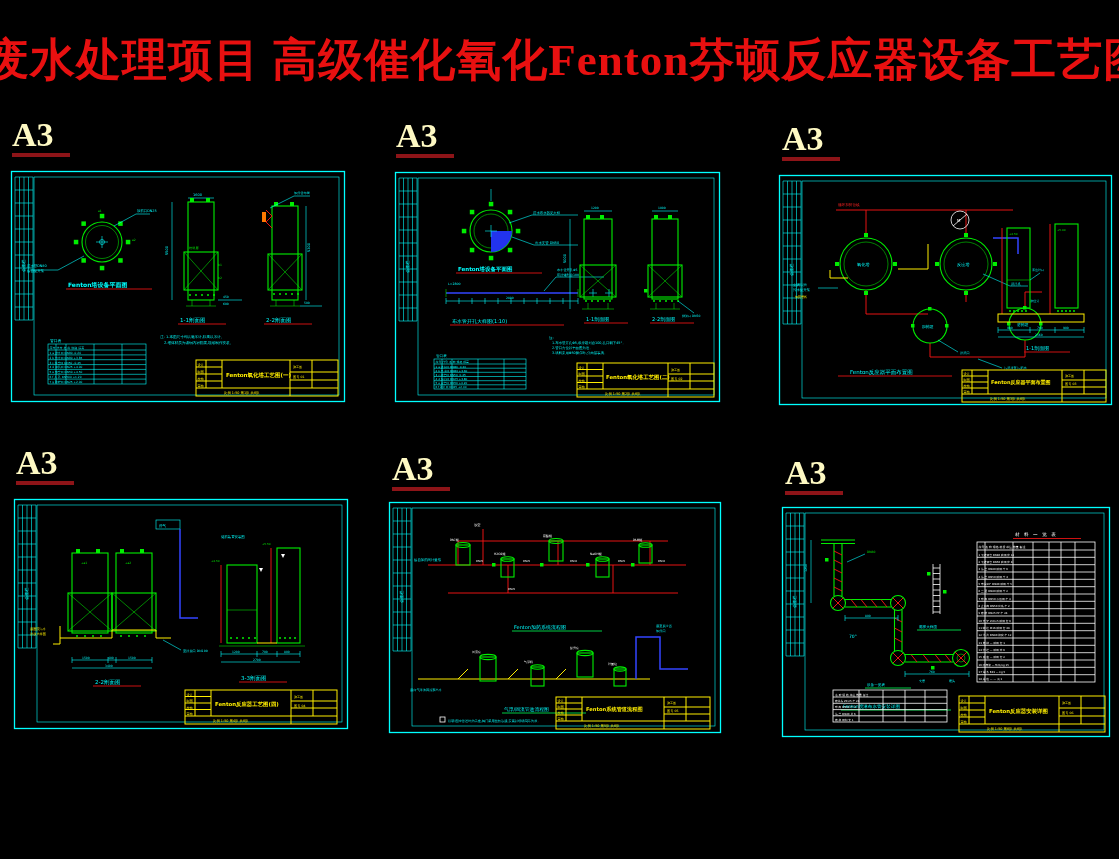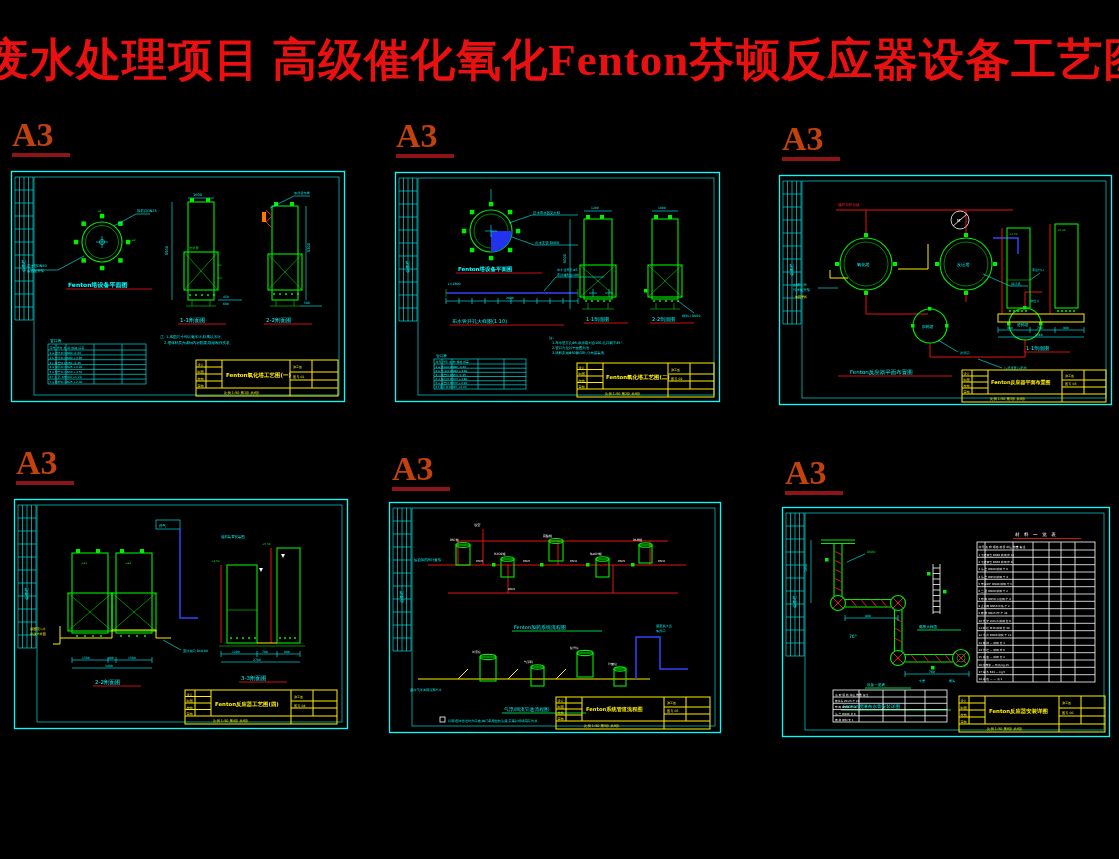--- a/index.html
+++ b/index.html
@@ -1,21 +1,21 @@
 <!DOCTYPE html>
 <html><head>
 <meta charset="utf-8">
 <style>
   html,body{margin:0;padding:0;background:#000;}
   #stage{position:relative;width:1119px;height:859px;background:#000;overflow:hidden;
          font-family:"DejaVu Sans",sans-serif;}
   #main-title{position:absolute;left:-16px;top:30px;white-space:nowrap;
     font-family:"Liberation Serif","DejaVu Serif",serif;font-weight:bold;
     font-size:45px;letter-spacing:1px;color:#e81010;}
-  .a3{position:absolute;color:#c2410c;font-family:"Liberation Serif","DejaVu Serif",serif;
+  .a3{position:absolute;color:#fef9c3;font-family:"Liberation Serif","DejaVu Serif",serif;
       font-weight:bold;font-size:34px;line-height:30px;}
   .a3 .bar{width:58px;height:4px;background:#8d1418;margin-top:3px;}
   svg.sheet{position:absolute;background:#000;}
   svg text{font-family:"DejaVu Sans",sans-serif;}
   .cy{stroke:#00ffff;fill:none;stroke-width:.6}
   .cy2{stroke:#00ffff;fill:none;stroke-width:1.3}
   .gr{stroke:#00ee00;fill:none;stroke-width:1.1}
   .gr2{stroke:#00ee00;fill:none;stroke-width:.55}
   .rd{stroke:#ff1515;fill:none;stroke-width:.9}
   .ye{stroke:#ffee00;fill:none;stroke-width:1}

